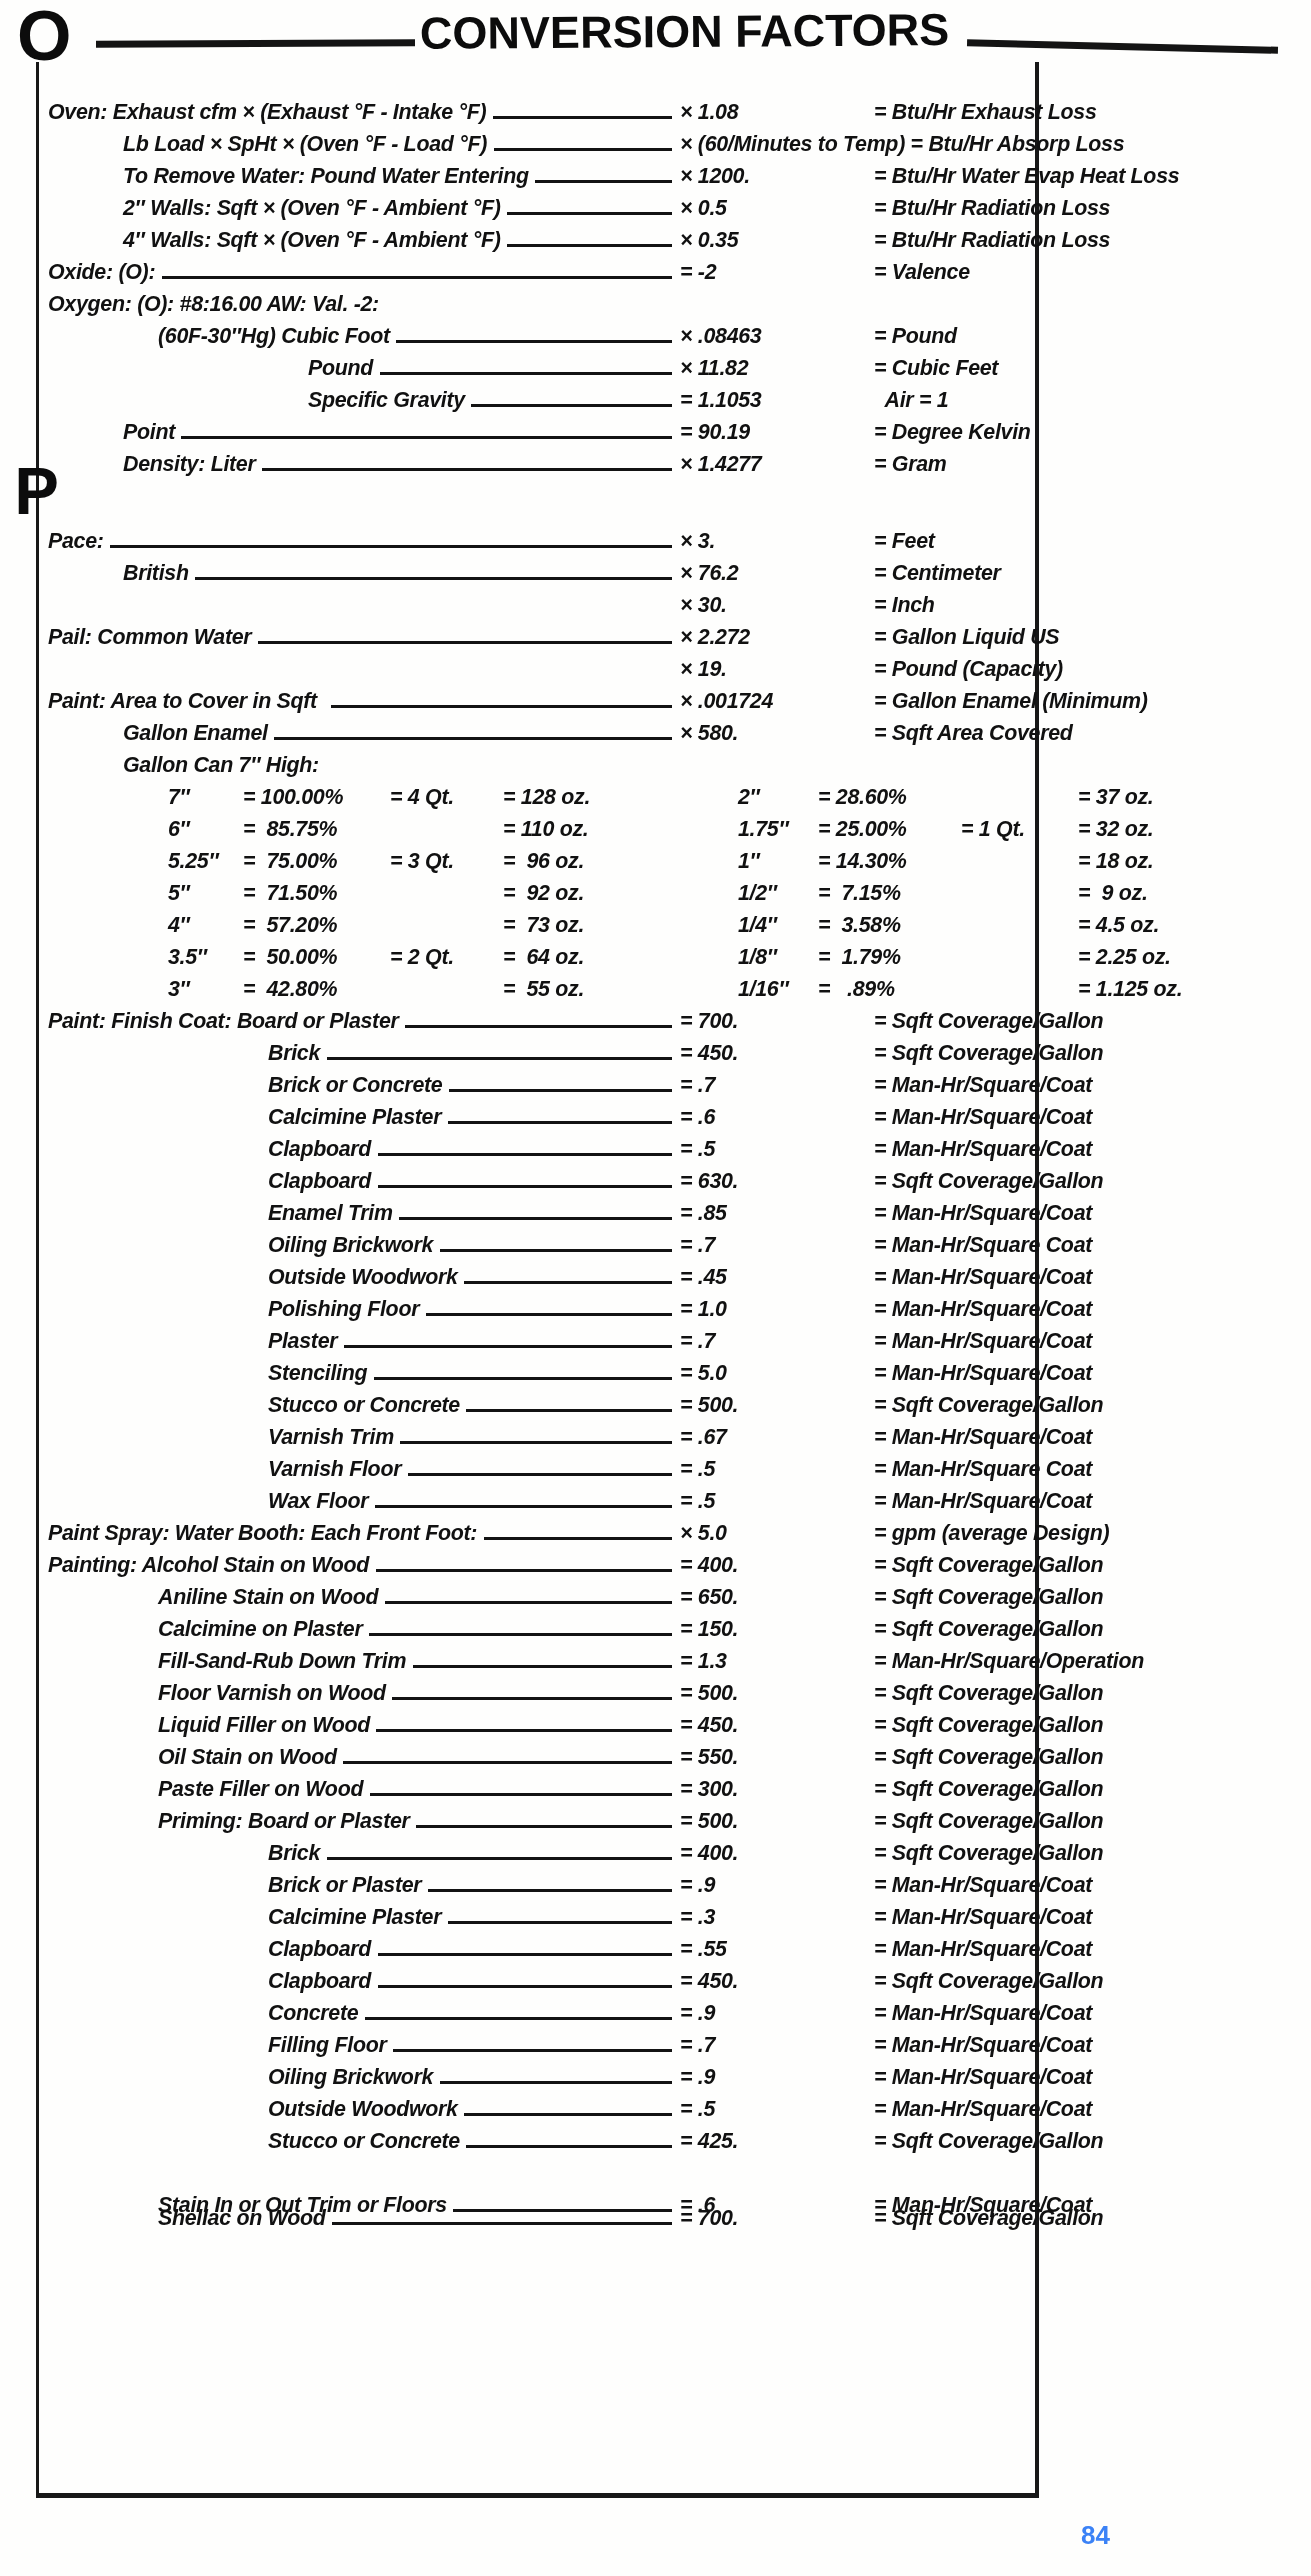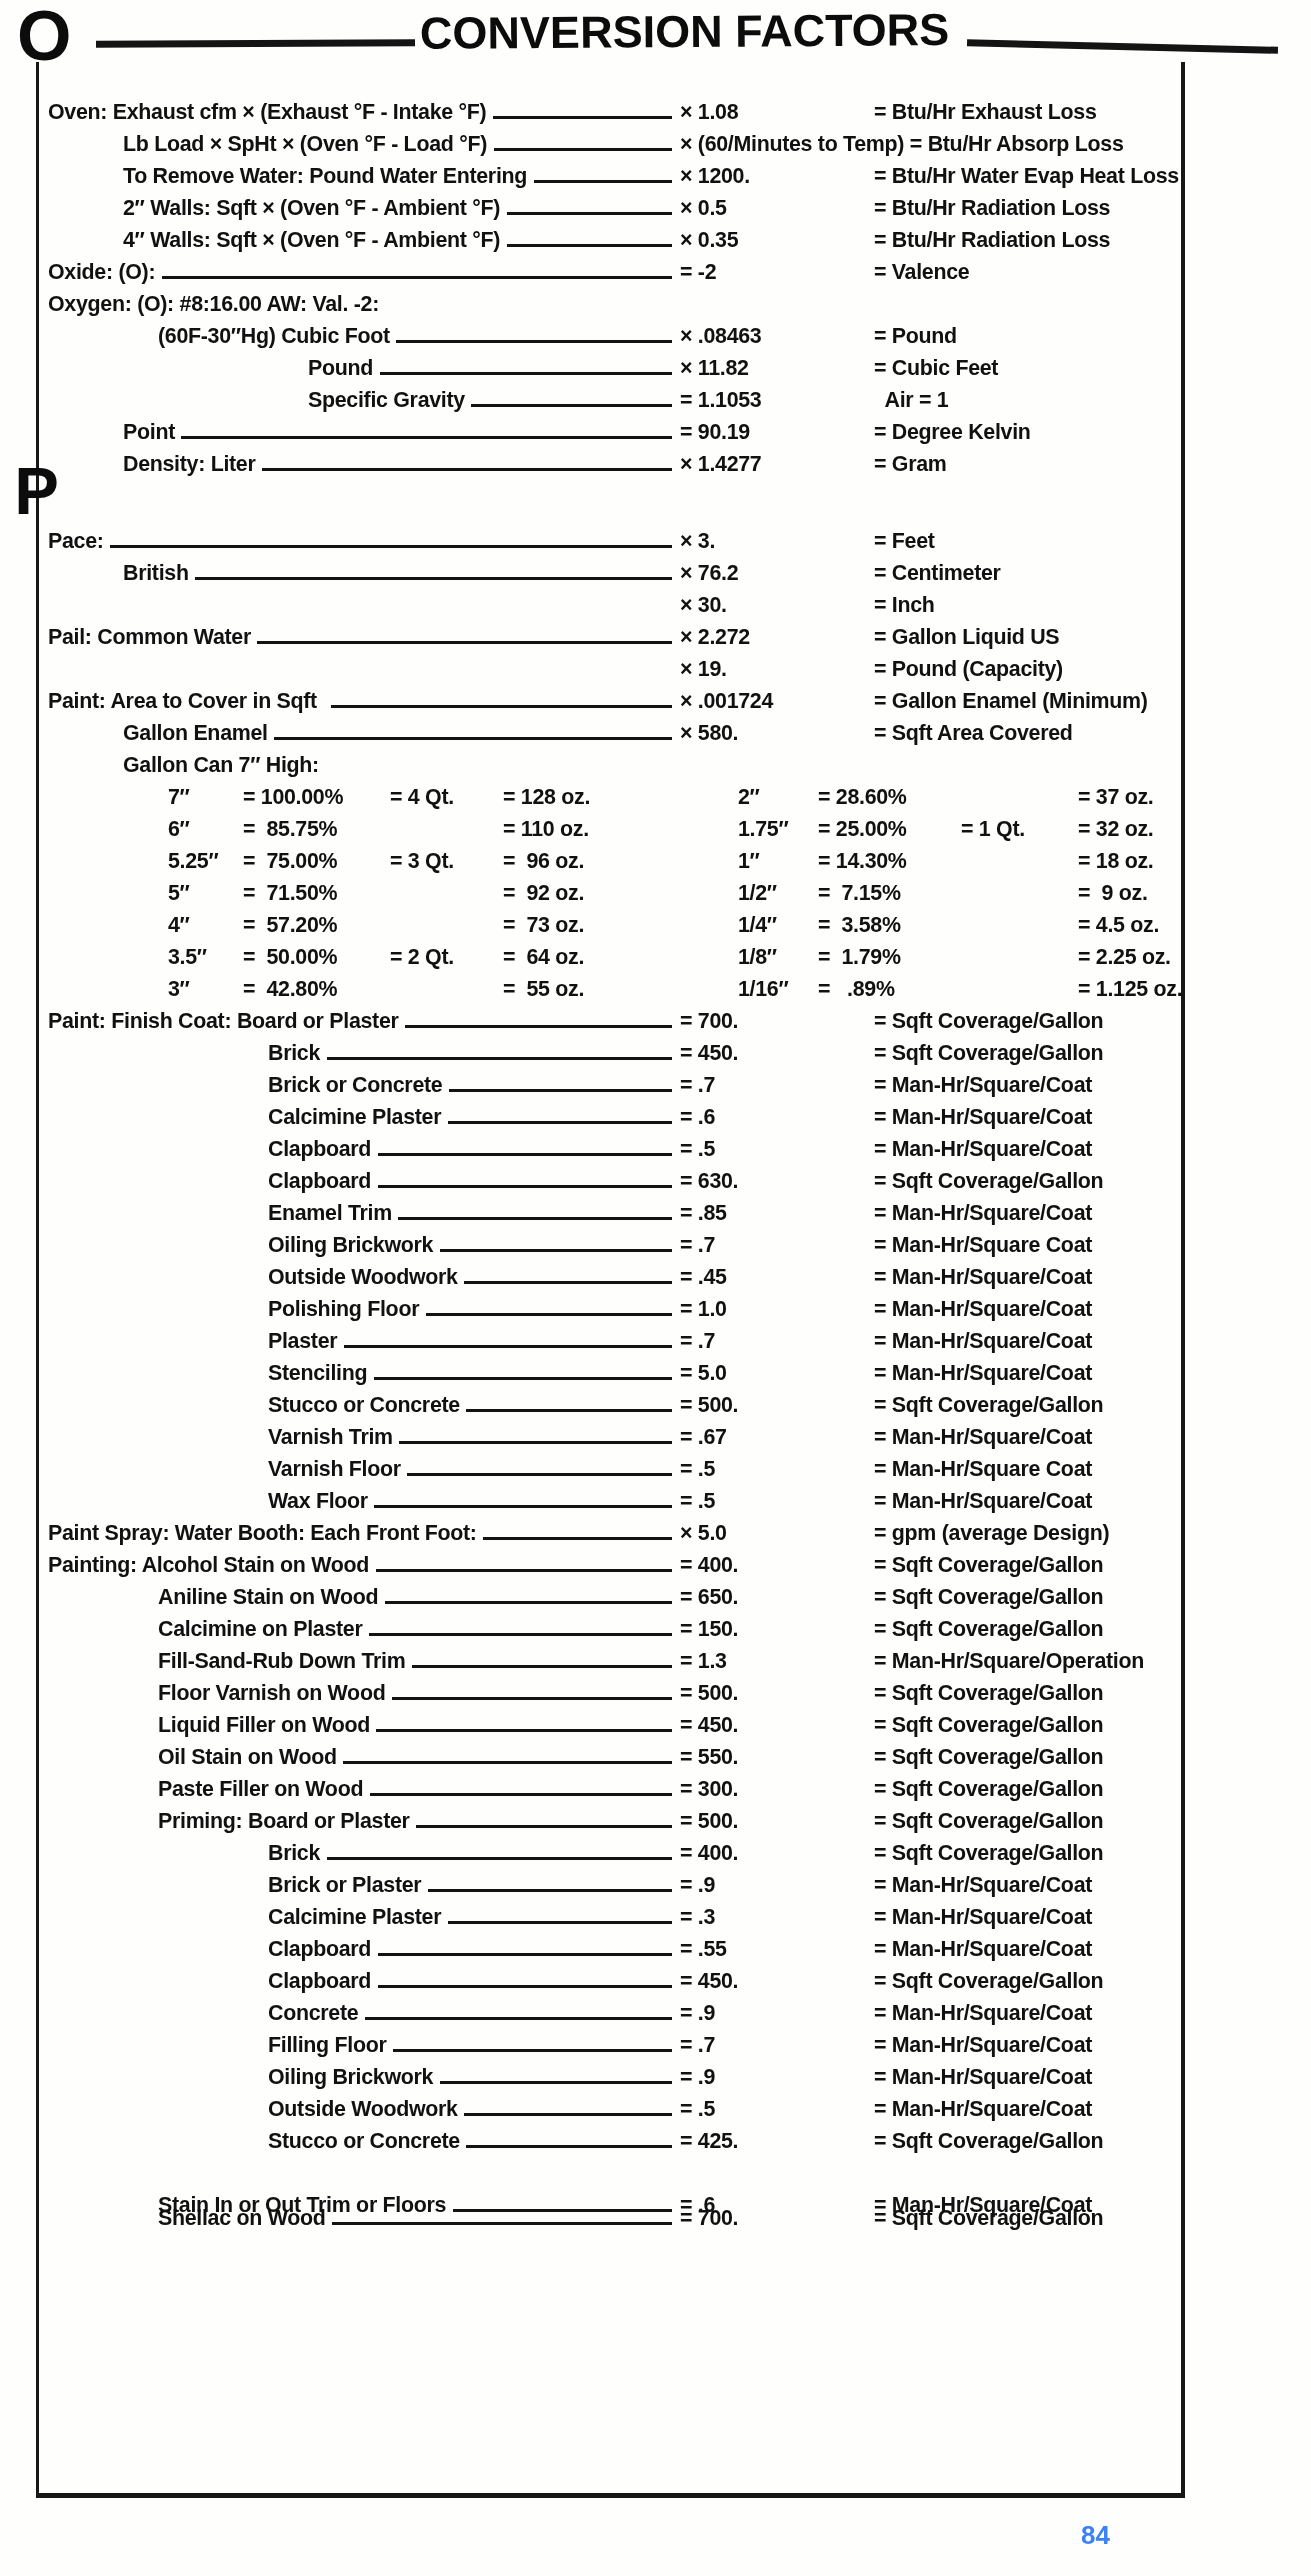--- a/index.html
+++ b/index.html
@@ -34,26 +34,27 @@
   }
   .rule-right {
     position: absolute; left: 967px; top: 43px;
     width: 311px; height: 7.1px; background: #141414;
     transform: rotate(1.4deg);
   }
   
   .content-box {
     position: absolute;
     left: 36px; top: 62px;
-    width: 1149px; height: 2436px;
+    width: 1003px; height: 2436px;
     border-left: 3.9px solid #171717;
     border-right: 4.5px solid #171717;
     border-bottom: 5.8px solid #171717;
     box-sizing: border-box;
     padding: 38px 0 8px 9px;
+    font-style: italic;
   }
   .big-letter-p {
     position: absolute; left: 14.3px; top: 457px;
     font-size: 67px; font-weight: 700; line-height: 1;
     color: #0c0c0c; background: transparent;
   }
   .p-gap { height: 45px; }
   
   .row {
     display: flex; align-items: baseline;

